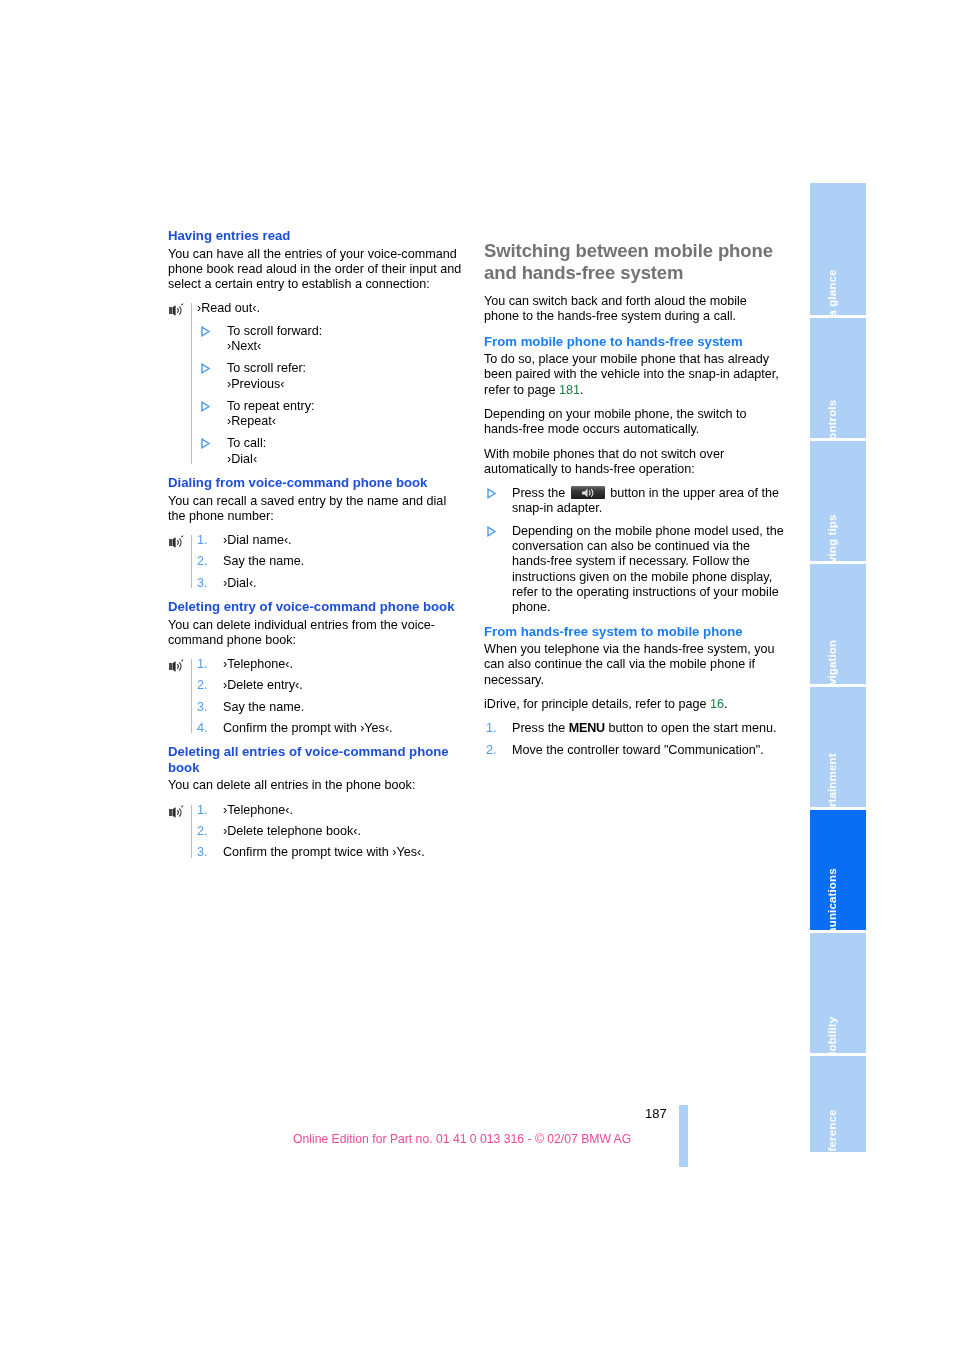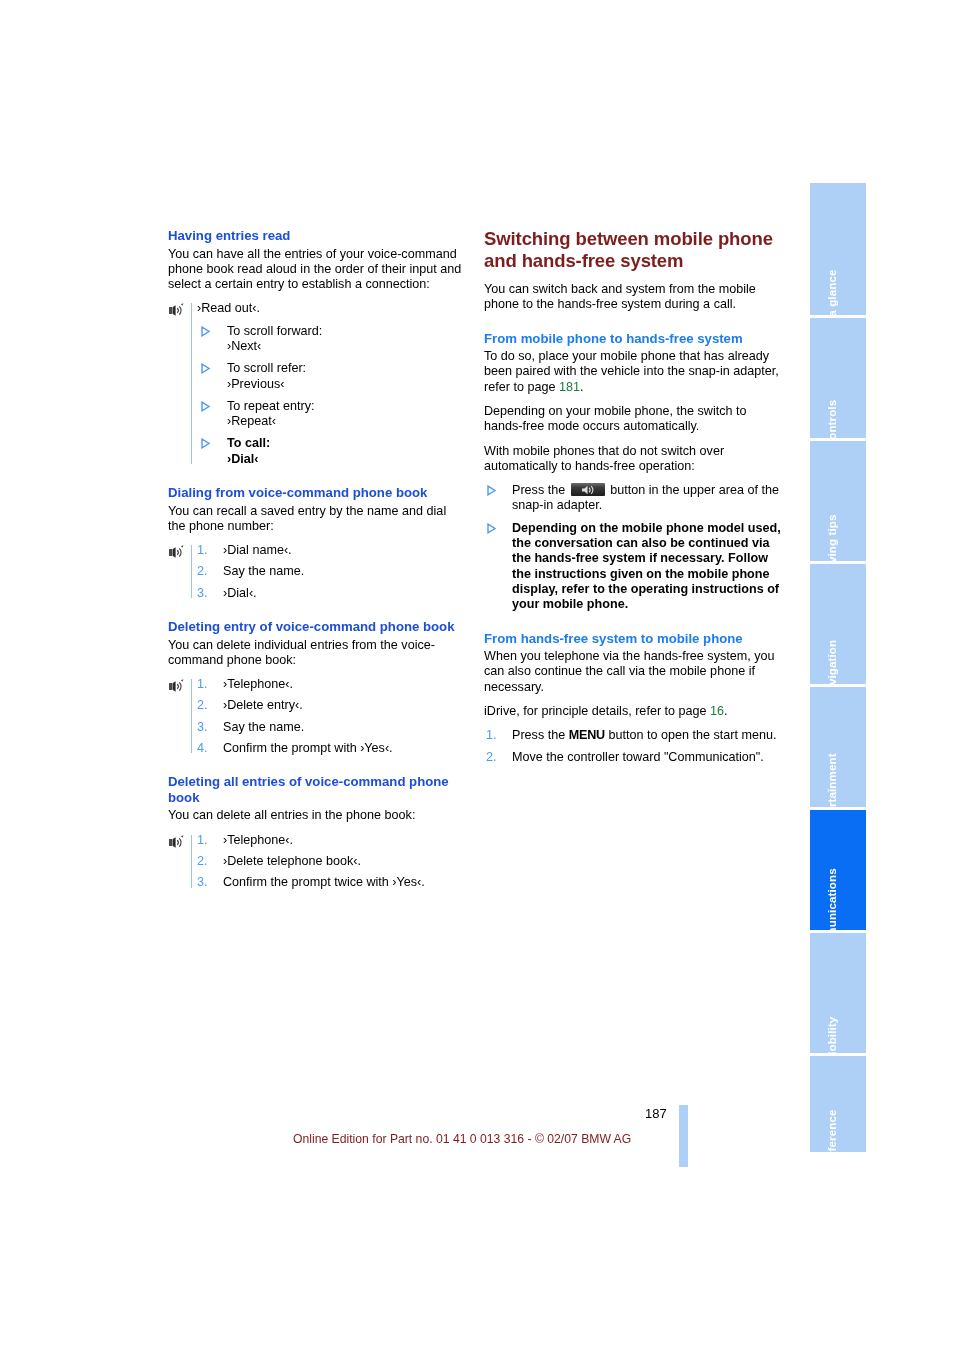--- a/index.html
+++ b/index.html
@@ -29,36 +29,36 @@
     width: 294px;
   }
   #col-left  { left: 168px; }
   #col-right { left: 484px; width: 300px; }
 
   
   h1.main-heading {
     font-size: 18.5px;
     line-height: 22px;
     font-weight: bold;
-    color: #7f1d1d;
-    margin: 0 0 10px 0;
+    color: #737373;
+    margin: 12px 0 10px 0;
     letter-spacing: -0.1px;
   }
   h2.sub-heading {
     font-size: 13.2px;
     line-height: 15.5px;
     font-weight: bold;
     color: #1d4ed8;
     margin: 0 0 3px 0;
   }
   h2.sub-heading.strong {
     color: #1b7df0;
   }
   h2.sub-heading.spaced {
-    margin-top: 18px;
+    margin-top: 8px;
   }
   p.body {
     font-size: 12.6px;
     line-height: 15.3px;
     margin: 0 0 9px 0;
     color: #000;
   }
 
   .pageref {
     color: #15803d;
@@ -119,21 +119,21 @@
     margin: 0;
     padding: 0;
   }
   ul.tri > li {
     position: relative;
     font-size: 12.6px;
     line-height: 15.3px;
     padding-left: 30px;
     margin-bottom: 7px;
   }
-  ul.tri > li:last-child { margin-bottom: 0; font-weight: bold; }
+  ul.tri > li:last-child { margin-bottom: 0; }
   ul.tri > li > .tri-mark {
     position: absolute;
     left: 3px;
     top: 2px;
     width: 11px;
     height: 11px;
   }
 
   
   .vc-first {
@@ -206,21 +206,21 @@
     left: 645px;
     top: 1106px;
     font-size: 13px;
     color: #000;
   }
   #footer-line {
     position: absolute;
     left: 293px;
     top: 1132px;
     font-size: 12.2px;
-    color: #7f1d1d;
+    color: #ec4899;
   }
   #footer-bar {
     position: absolute;
     left: 679px;
     top: 1105px;
     width: 9px;
     height: 62px;
     background: #aed0f7;
   }
 </style>
@@ -380,21 +380,21 @@
           <span>Confirm the prompt twice with ›Yes‹.</span>
         </li>
       </ol>
     </div>
 
   </div>
 
   <div class="col" id="col-right">
 
     <h1 class="main-heading">Switching between mobile phone and hands-free system</h1>
-    <p class="body">You can switch back and system from the mobile phone to the hands-free system during a call.</p>
+    <p class="body">You can switch back and forth aloud the mobile phone to the hands-free system during a call.</p>
 
     <h2 class="sub-heading strong spaced">From mobile phone to hands-free system</h2>
 
 
     <p class="body">
       <span>To do so, place your mobile phone that has already been paired with the vehicle into the snap-in adapter, refer to page </span><span class="pageref">181</span><span>.</span>
     </p>
 
     <p class="body">Depending on your mobile phone, the switch to hands-free mode occurs automatically.</p>
 

